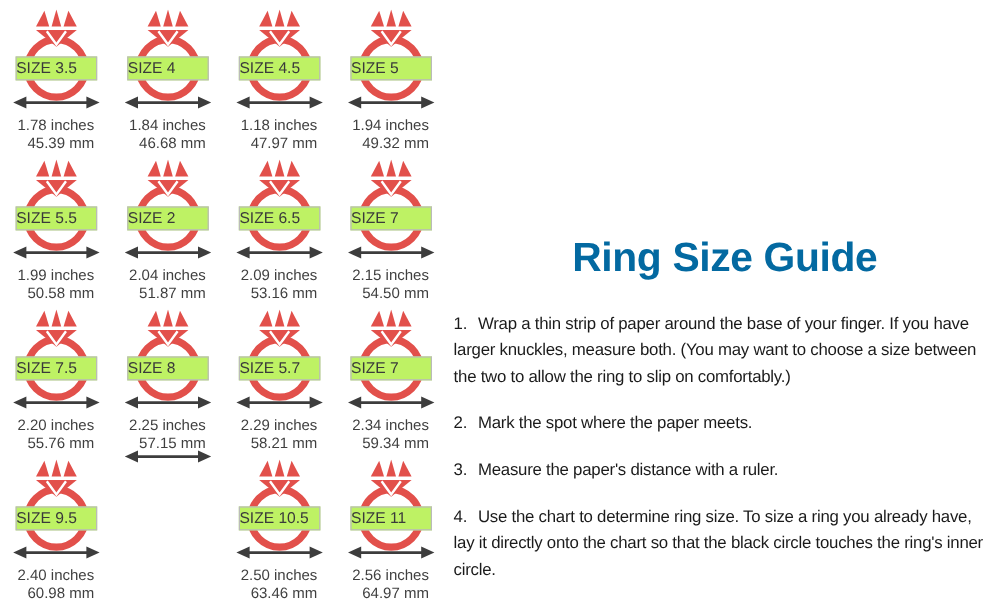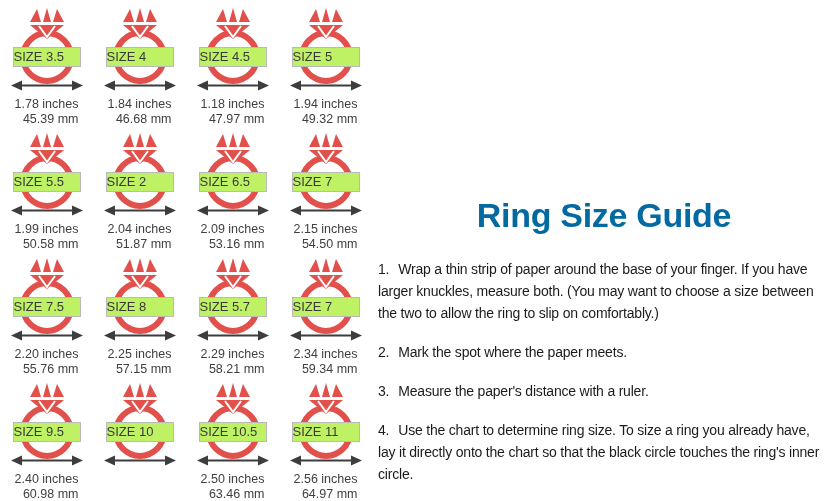--- a/index.html
+++ b/index.html
@@ -353,31 +353,20 @@
           <polygon points="1,6.5 12,1.5 12,11.5" fill="var(--arrow-dark)"></polygon>
           <polygon points="73,6.5 62,1.5 62,11.5" fill="var(--arrow-dark)"></polygon>
         </svg>
         <div class="meas">
           <div>2.40 inches</div>
           <div>60.98 mm</div>
         </div>
       </div>
 
       <div class="cell">
-        <div class="ringwrap">
-          <svg width="78" height="80" viewBox="0 0 78 80">
-            <circle cx="39" cy="49" r="24" fill="none" stroke="var(--ring-red)" stroke-width="6"></circle>
-            <polygon points="22,14 29,1 33,14" fill="var(--ring-red)"></polygon>
-            <polygon points="35,14 39,0 43,14" fill="var(--ring-red)"></polygon>
-            <polygon points="45,14 49,1 56,14" fill="var(--ring-red)"></polygon>
-            <polygon points="22,17 56,17 39,31" fill="var(--ring-red)"></polygon>
-            <path d="M31,18 L39,29 L47,18" stroke="#fff" stroke-width="2" fill="none"></path>
-          </svg>
-          <div class="sizelabel">SIZE 10</div>
-        </div>
         <svg class="arrow" width="74" height="13" viewBox="0 0 74 13">
           <line x1="10" y1="6.5" x2="64" y2="6.5" stroke="var(--arrow-dark)" stroke-width="2.2"></line>
           <polygon points="1,6.5 12,1.5 12,11.5" fill="var(--arrow-dark)"></polygon>
           <polygon points="73,6.5 62,1.5 62,11.5" fill="var(--arrow-dark)"></polygon>
         </svg>
       </div>
 
       <div class="cell">
         <div class="ringwrap">
           <svg width="78" height="80" viewBox="0 0 78 80">

